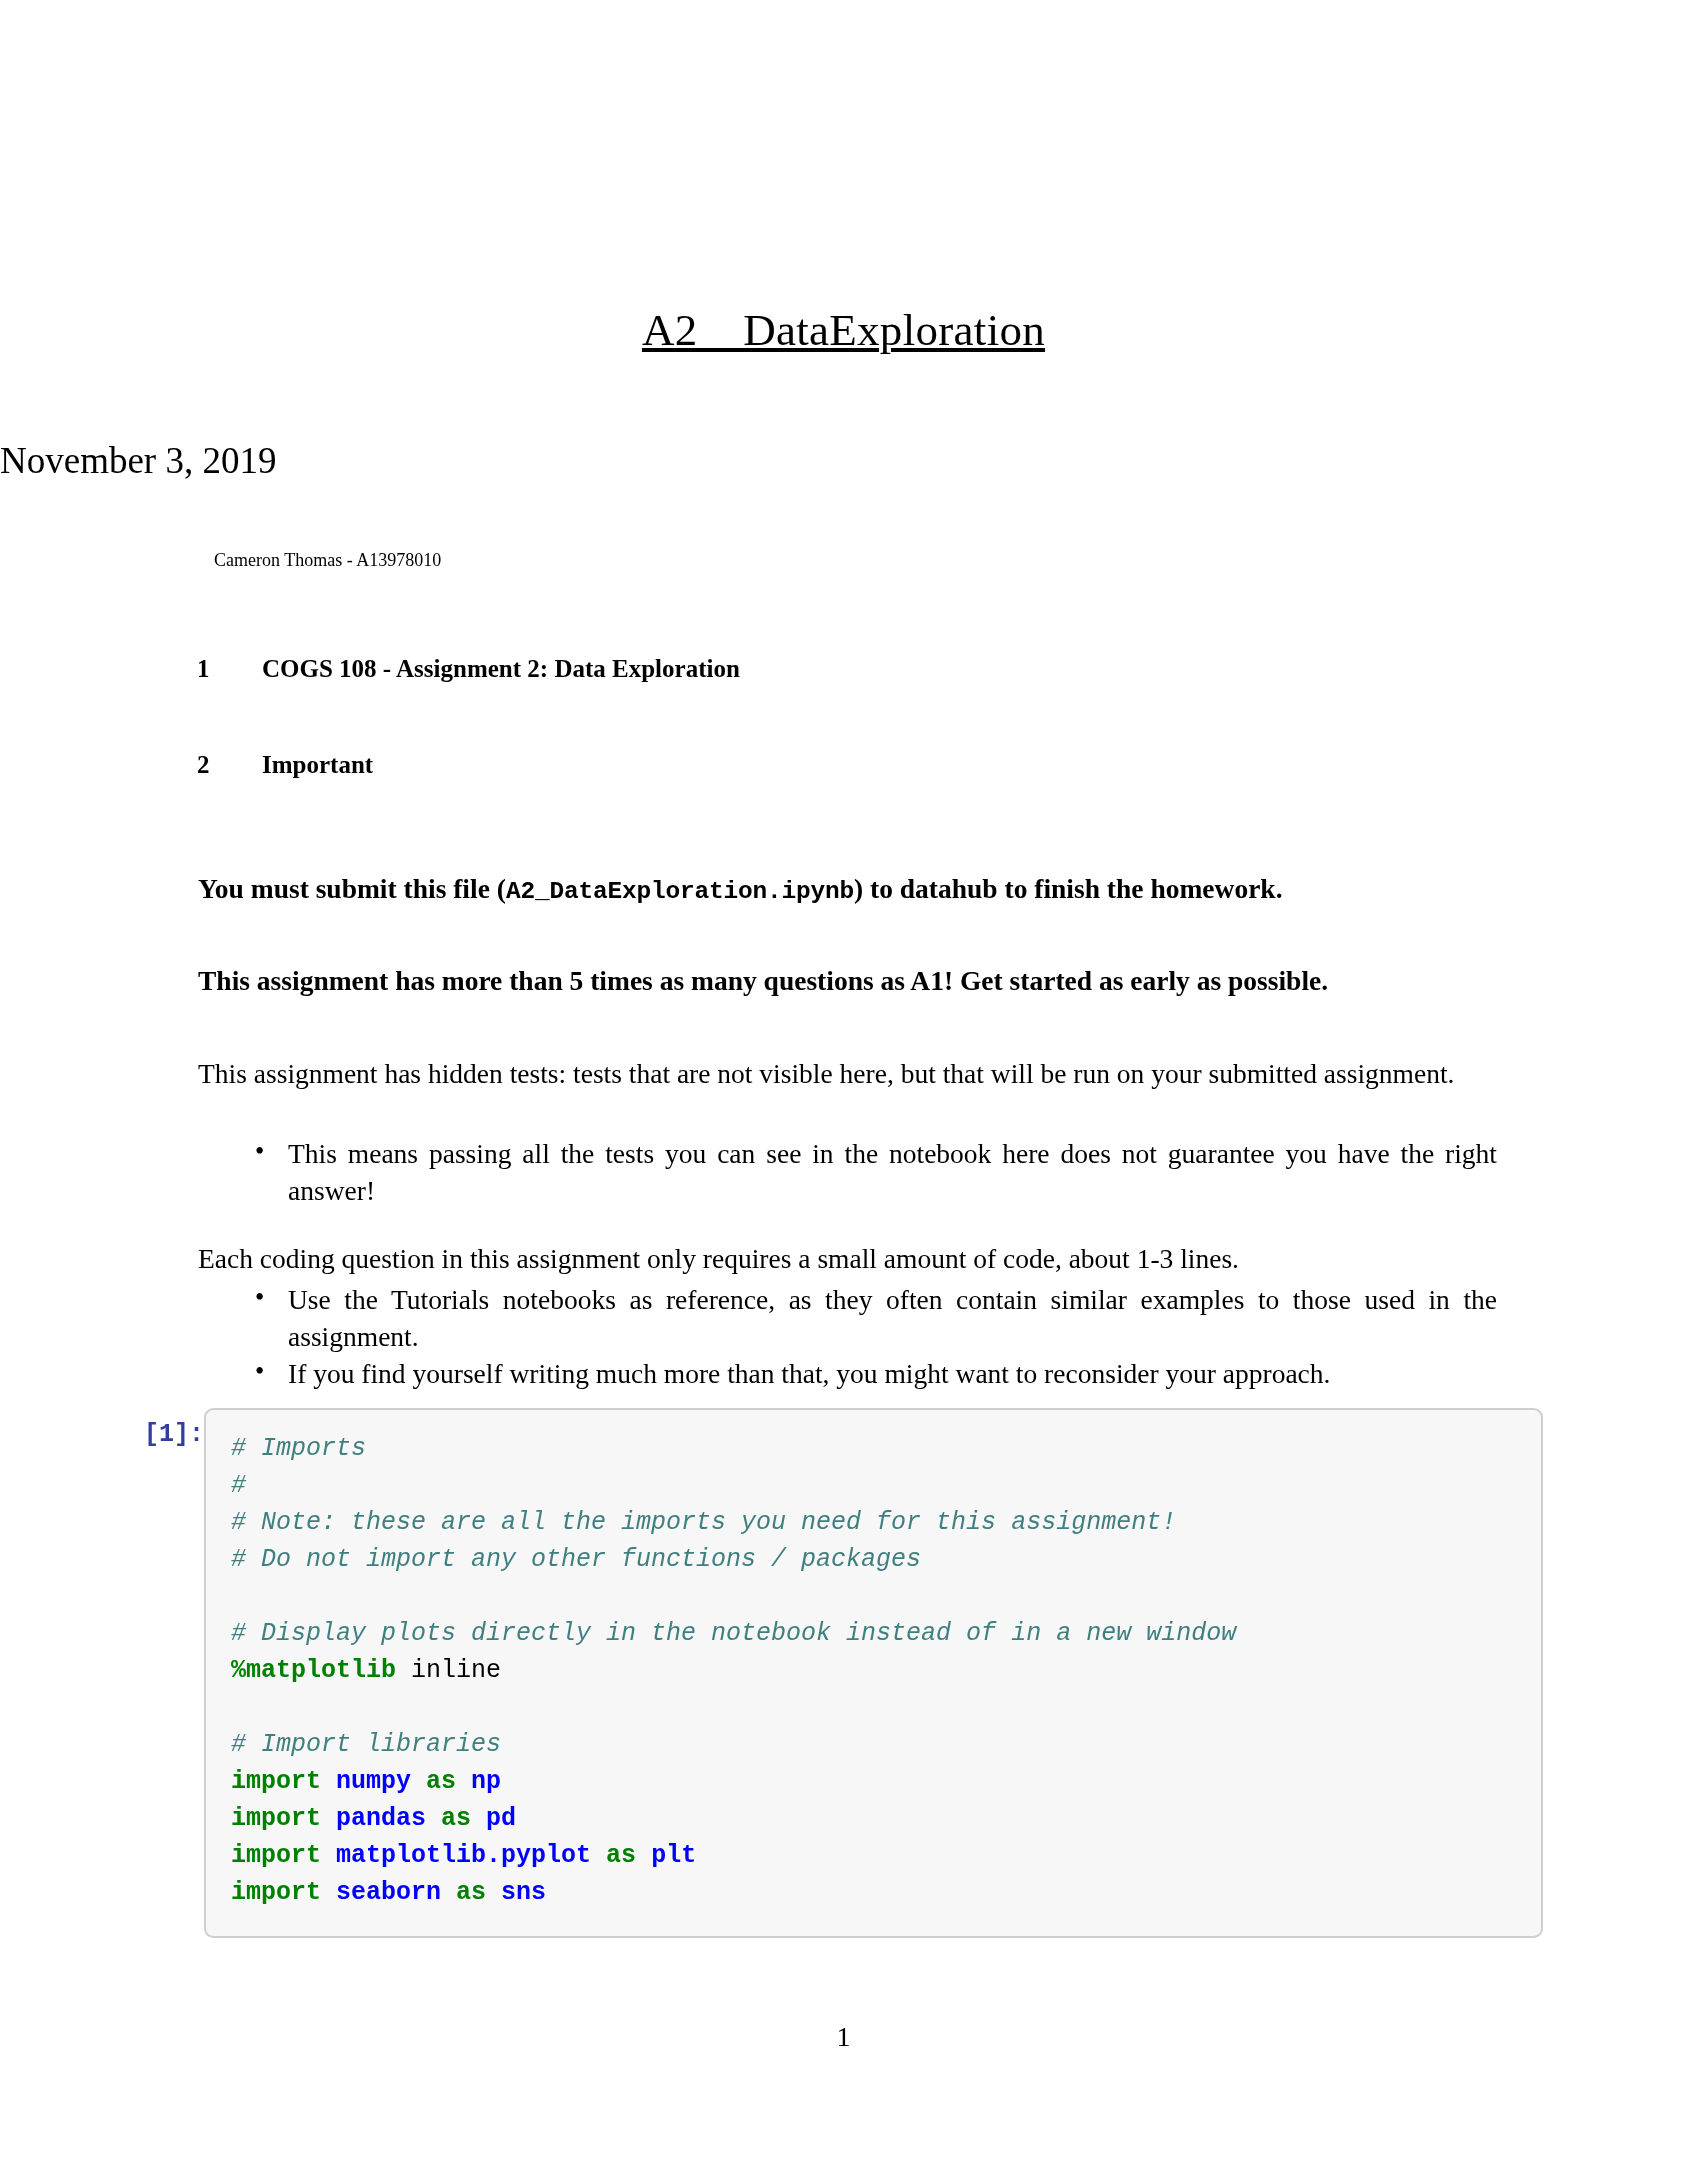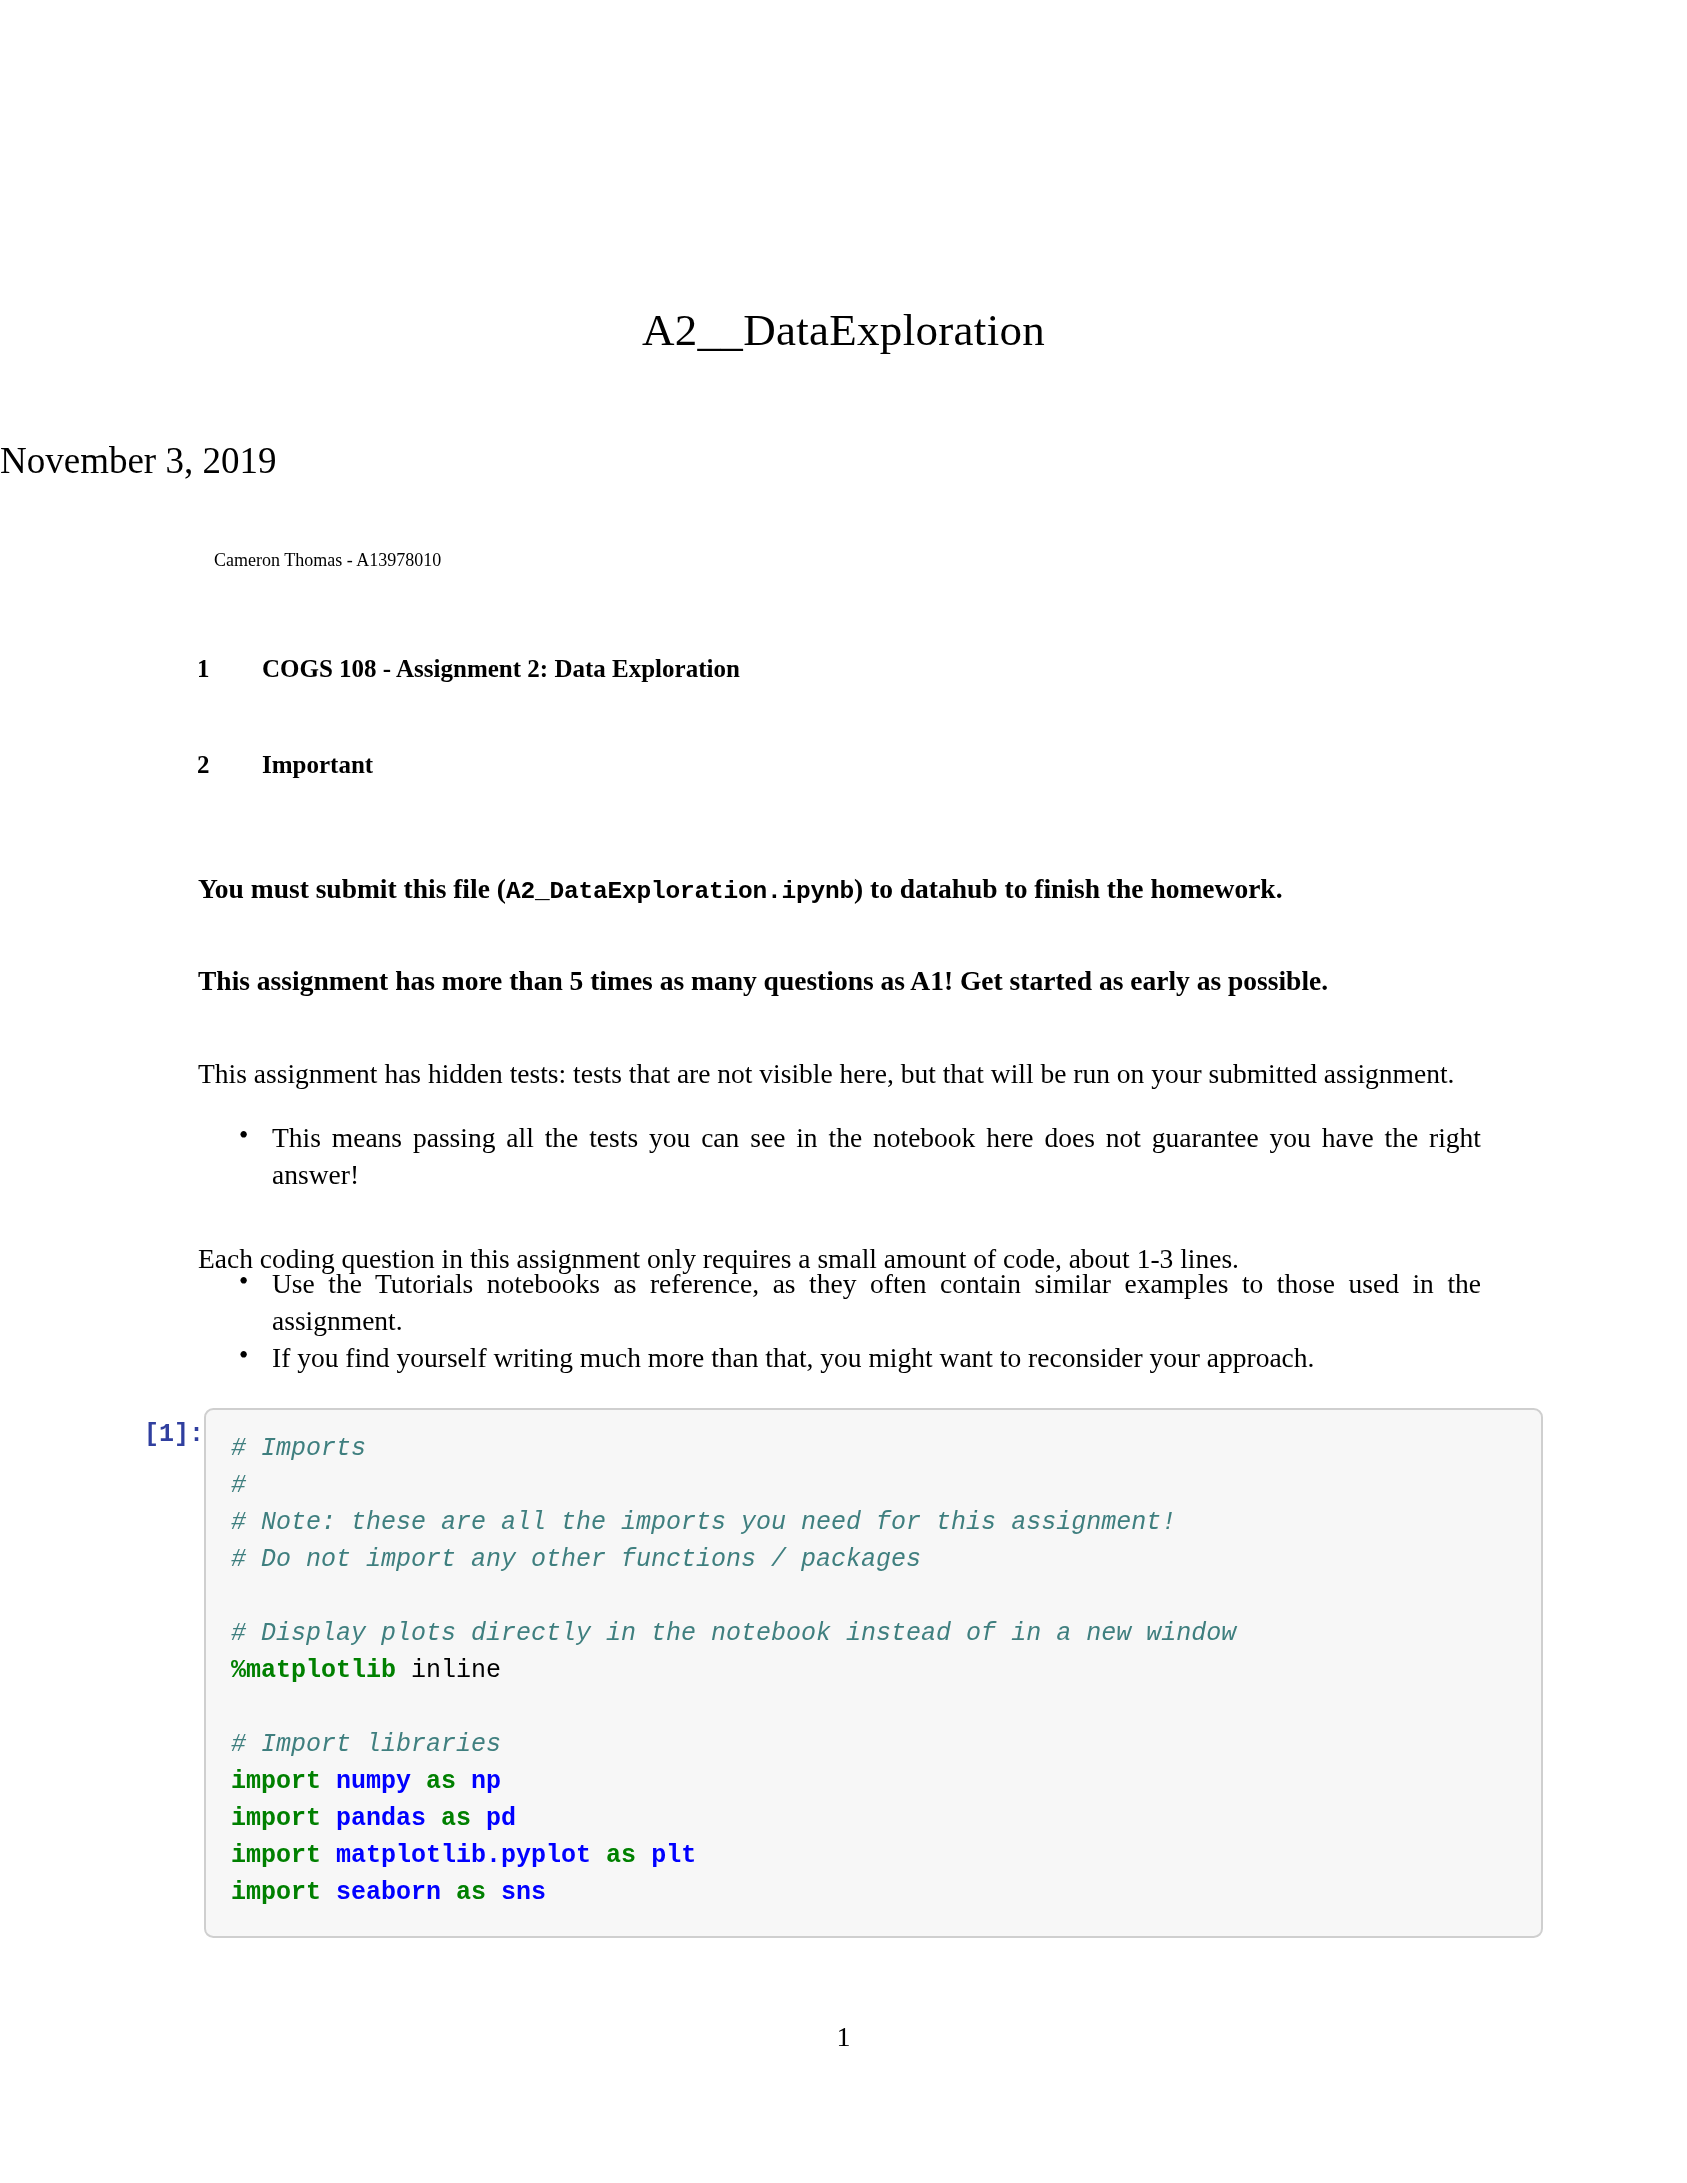--- a/index.html
+++ b/index.html
@@ -26,20 +26,21 @@
   
   .doc-title {
     position: absolute;
     left: 0;
     top: 306px;
     width: 1687px;
     text-align: center;
     font-size: 45px;
     line-height: 1.1;
     letter-spacing: 0.3px;
+    text-decoration: underline;
   }
   .doc-date {
     position: absolute;
     left: 0;
     top: 439px;
     width: 1687px;
     font-size: 37px;
   }
   .doc-author {
     position: absolute;
@@ -82,21 +83,21 @@
   #para-submit  { top: 842px; }
   #para-times   { top: 934px; }
   #para-hidden  { top: 1027px; }
   #para-each    { top: 1212px; }
 
   
   .bullets {
     position: absolute;
     left: 198px;
     width: 1283px;
-    margin: 0;
+    margin: 16px;
     padding: 0;
     list-style: none;
     font-size: 27.5px;
     line-height: 37px;
   }
   .bullets li {
     position: relative;
     padding-left: 74px;
     text-align: justify;
     margin: 0;

